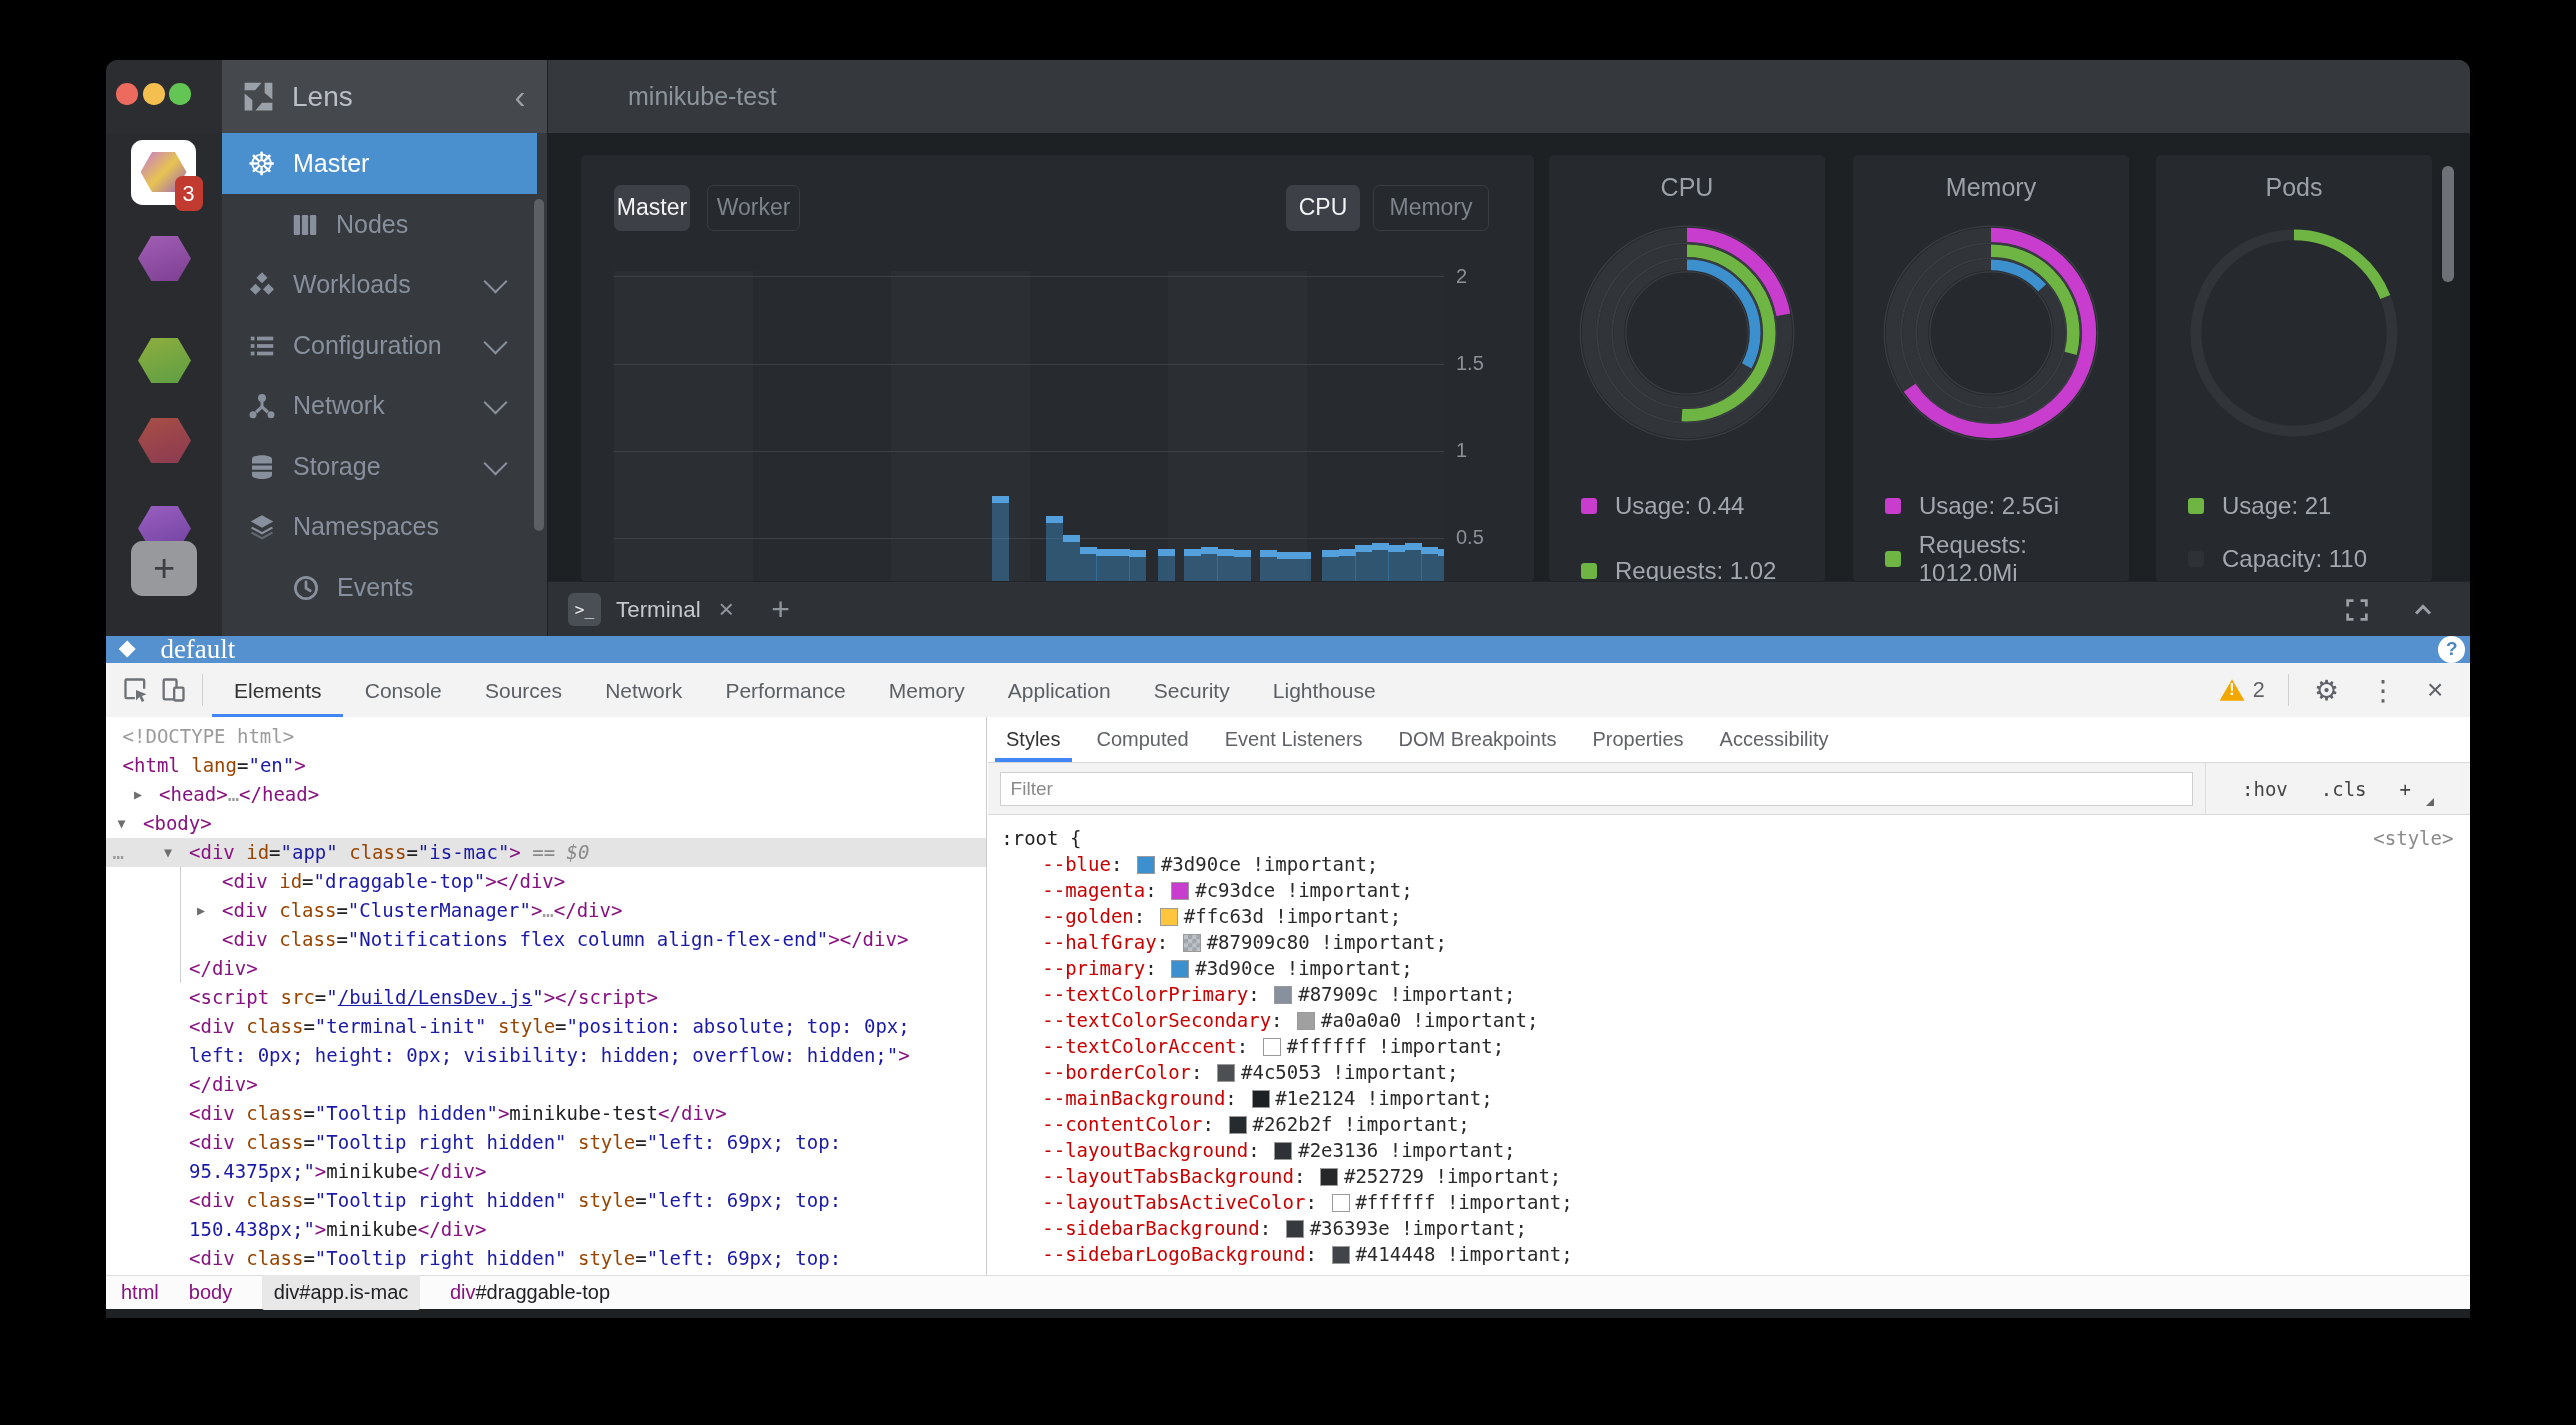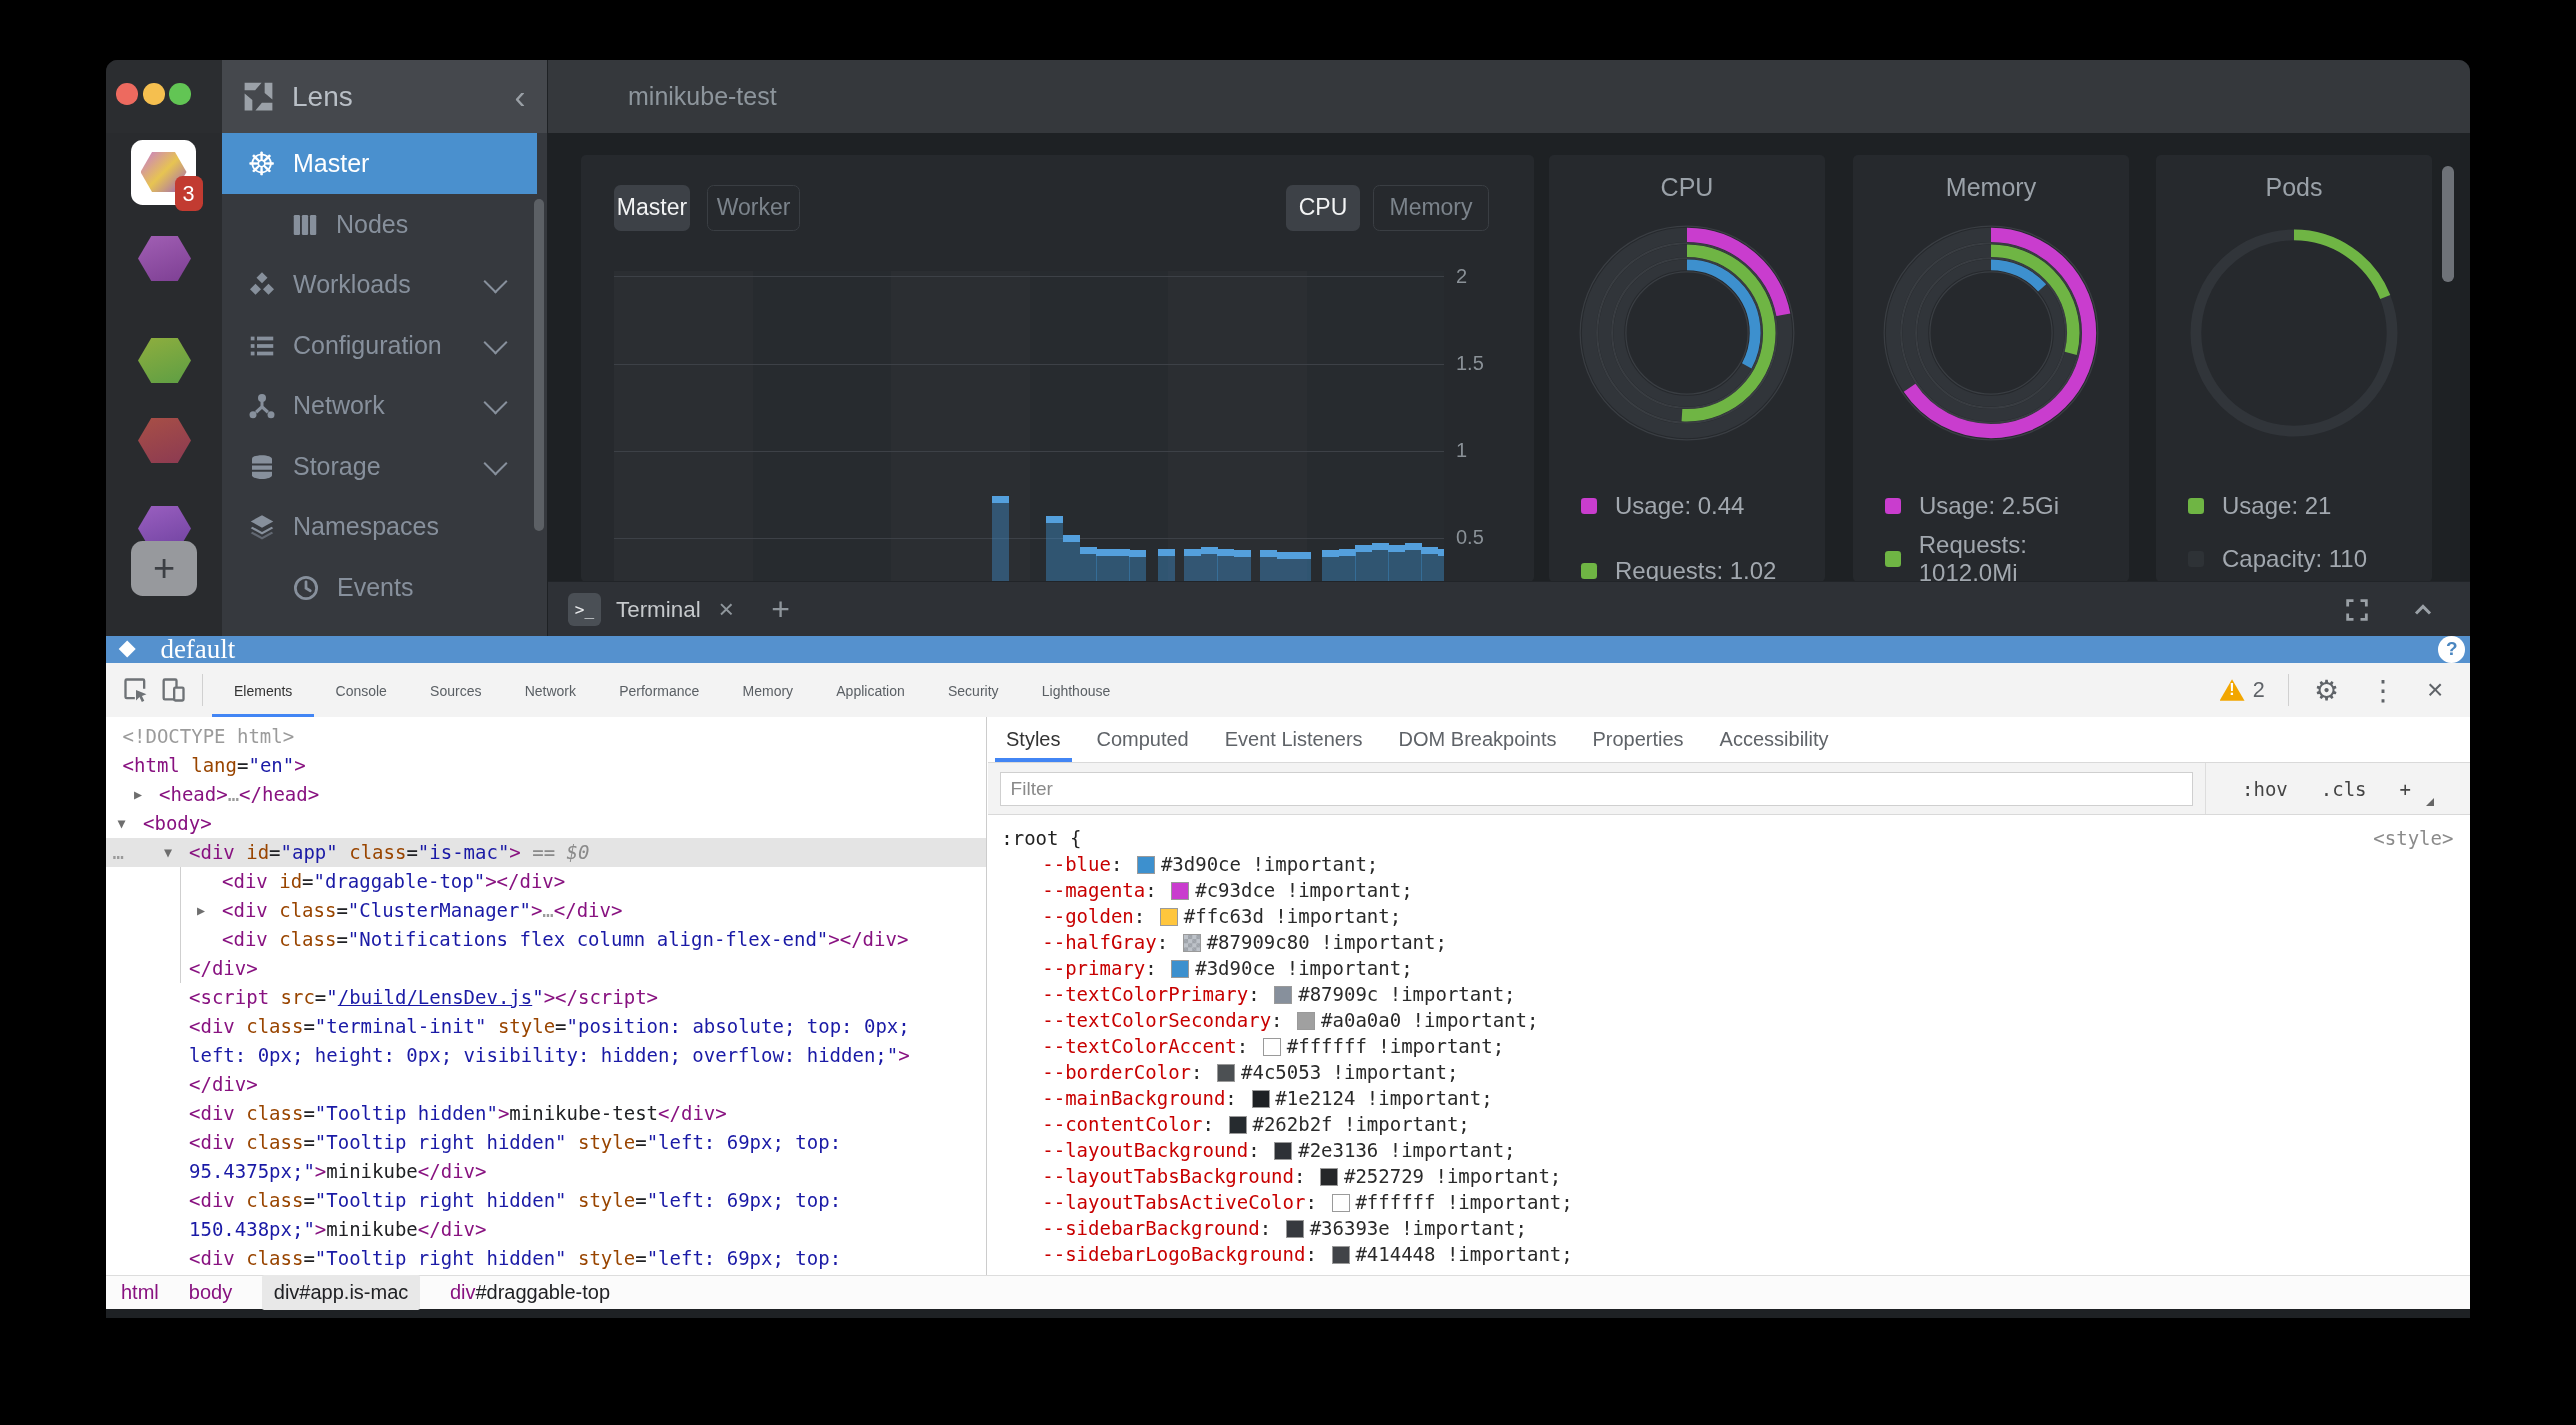--- a/index.html
+++ b/index.html
@@ -78,21 +78,21 @@
   .ctx{left:0;top:576px;width:100%;height:26.6px;background:#5591ce;display:flex;align-items:center;}
   .k8s-dia{width:12.4px;height:12.4px;background:#fff;transform:rotate(45deg);margin-left:15px;}
   .ctx-label{color:#fff;font-size:27px;margin-left:27px;flex:1;font-family:Liberation Serif, serif;}
   .help-circ{width:26.6px;height:26.6px;border-radius:50%;background:#fff;color:#4a86c0;font-size:19px;font-weight:bold;
              display:flex;align-items:center;justify-content:center;margin-right:5px;}
   .dtbar{left:0;top:603px;width:100%;height:55px;background:#f3f3f3;border-bottom:0.8px solid #d5d5d5;
          display:flex;align-items:center;box-sizing:border-box;}
   .dt-ico{width:37px;height:37px;display:flex;align-items:center;justify-content:center;color:#6e7276;}
   .dt-ico svg{width:28px;height:28px;}
   .dt-sep{width:0.8px;height:32px;background:#d0d0d0;margin:0 10px;}
-  .dt-tab{height:55px;display:flex;align-items:center;padding:0 21.6px;font-size:14px;color:#5a5f64;position:relative;}
+  .dt-tab{height:55px;display:flex;align-items:center;padding:0 21.6px;font-size:21px;color:#5a5f64;position:relative;}
   .dt-tab.active{color:#333;}
   .dt-tab.active::after{content:"";position:absolute;left:0;right:0;bottom:0;height:4.1px;background:#4285f4;}
   .dt-right{margin-left:auto;display:flex;align-items:center;margin-right:11.6px;}
   .warn-wrap{display:flex;align-items:center;gap:8.3px;margin-right:13.3px;}
   .warn-tri{width:25px;height:21.6px;background:#f2a600;clip-path:polygon(50% 0,100% 100%,0 100%);position:relative;}
   .warn-tri::after{content:"!";position:absolute;left:0;right:0;top:1.7px;text-align:center;color:#fff;font-size:16px;font-weight:bold;}
   .warn-n{font-size:21.6px;color:#5f6368;}
   .dt-gear,.dt-dots,.dt-close{font-size:28px;color:#5f6368;padding:0 15px;}
   .dt-dots{letter-spacing:0;}
 

